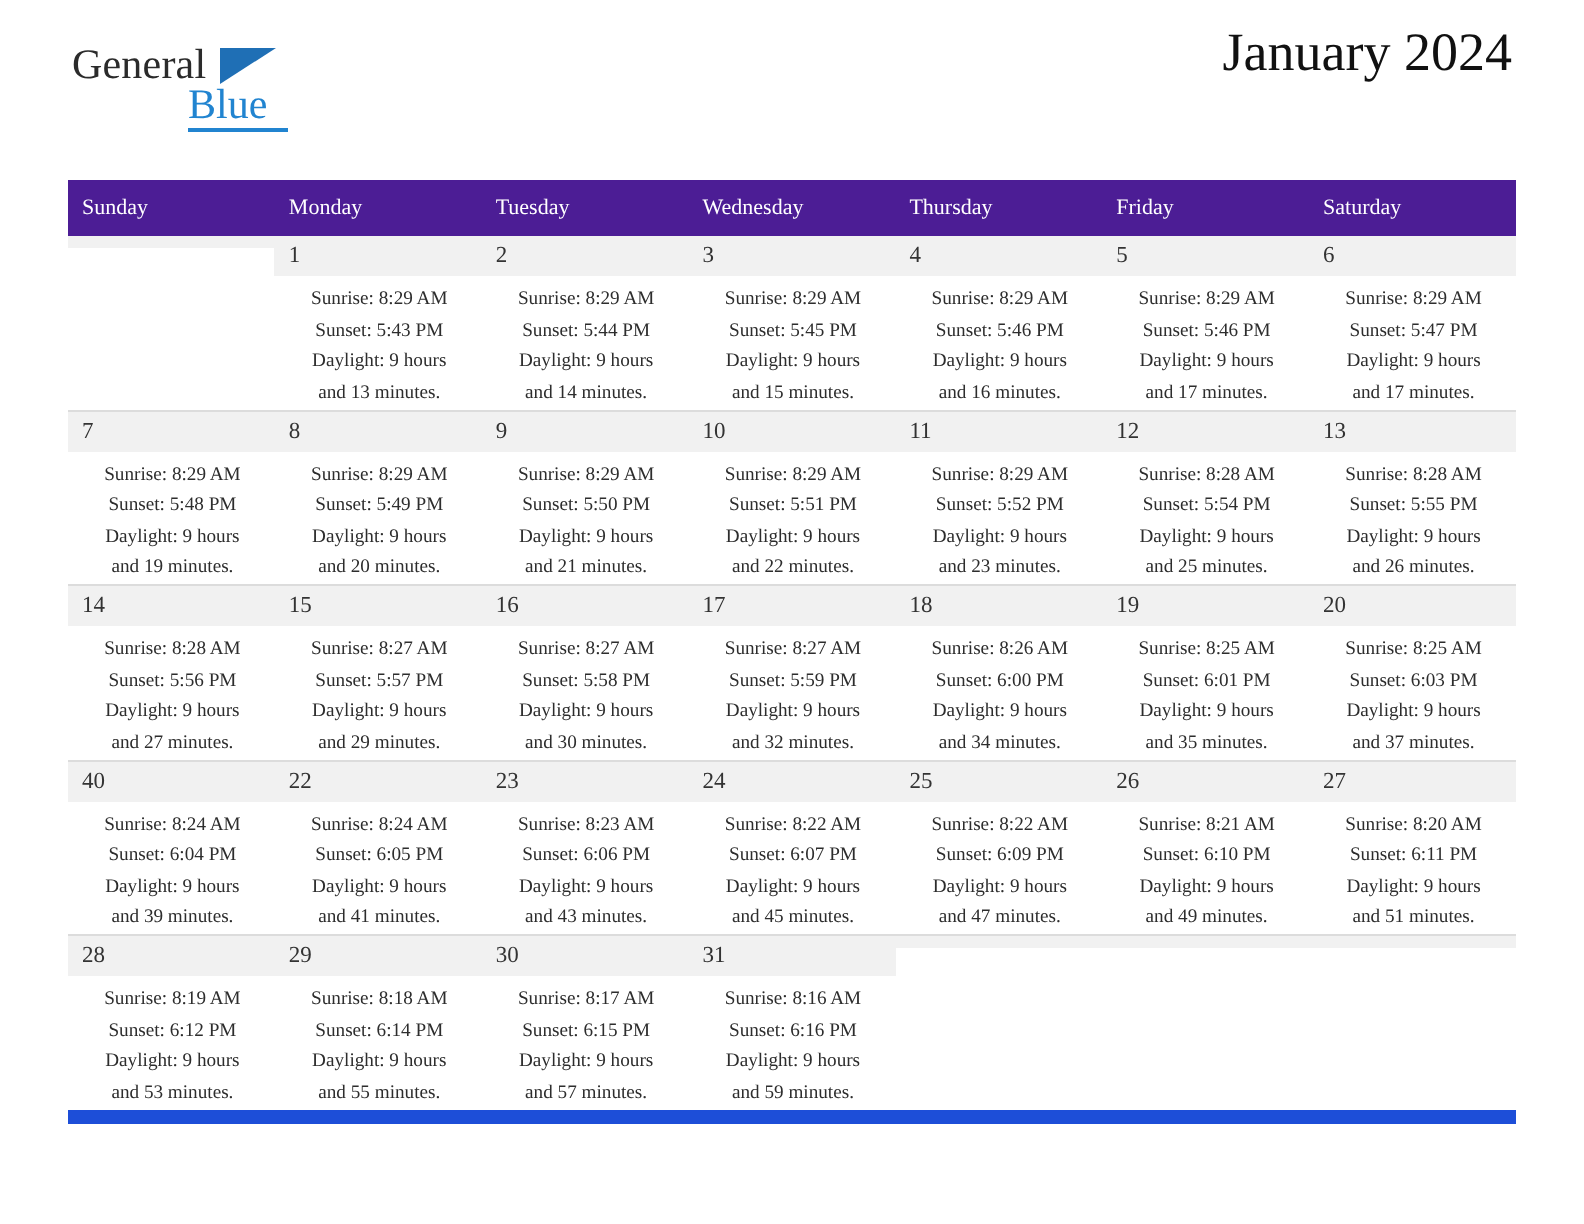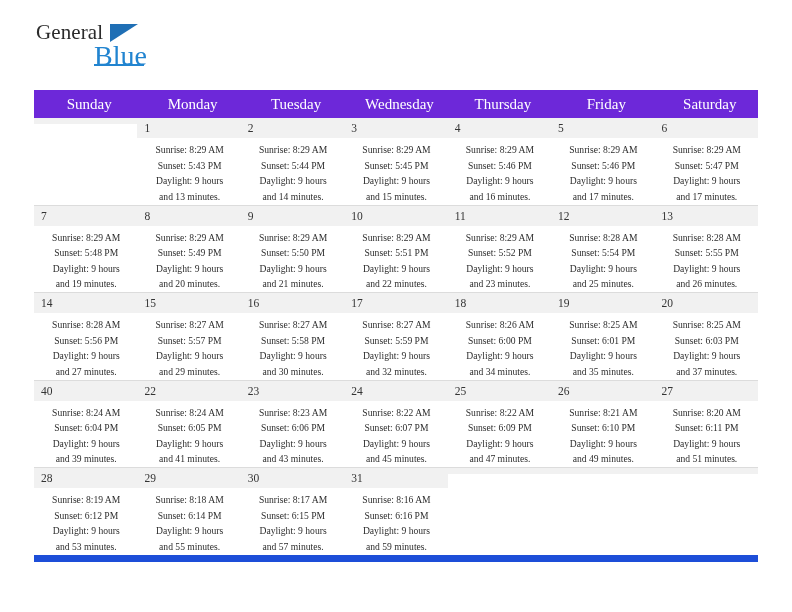--- a/index.html
+++ b/index.html
@@ -53,21 +53,21 @@
     left: 74px;
     width: 0;
     height: 0;
     border-left: 28px solid #1f6fb5;
     border-bottom: 18px solid transparent;
   }
   .brand-blue {
     position: absolute;
     top: 30px;
     left: 58px;
-    font-size: 28px;
+    font-size: 21px;
     color: #2184d0;
     line-height: 1;
   }
   .brand-underline {
     position: absolute;
     top: 52px;
     left: 58px;
     width: 50px;
     height: 2px;
     background: #2184d0;
@@ -91,25 +91,25 @@
   }
 
   
   .calendar {
     width: 724px;
     border-collapse: collapse;
     table-layout: fixed;
     margin-top: 6px;
   }
   .calendar th {
-    background: #6d28d9;
+    background: #4c1d95;
     color: #ffffff;
-    font-size: 15px;
+    font-size: 11px;
     font-weight: normal;
-    text-align: center;
+    text-align: left;
     padding: 5px 0 5px 7px;
     height: 18px;
     border: none;
   }
   .calendar td {
     vertical-align: top;
     height: 82px;
     padding: 0;
     border: none;
     border-bottom: 1px solid #ffffff;
@@ -151,20 +151,21 @@
   <div class="header">
 
     <div class="brand">
       <span class="brand-general">General</span>
       <span class="brand-tri"></span>
       <span class="brand-blue">Blue</span>
       <span class="brand-underline"></span>
     </div>
 
     <div class="title-block">
+      <h1 class="cal-title">January 2024</h1>
     </div>
 
   </div>
 
   <table class="calendar">
     <thead>
       <tr>
         <th>Sunday</th>
         <th>Monday</th>
         <th>Tuesday</th>

